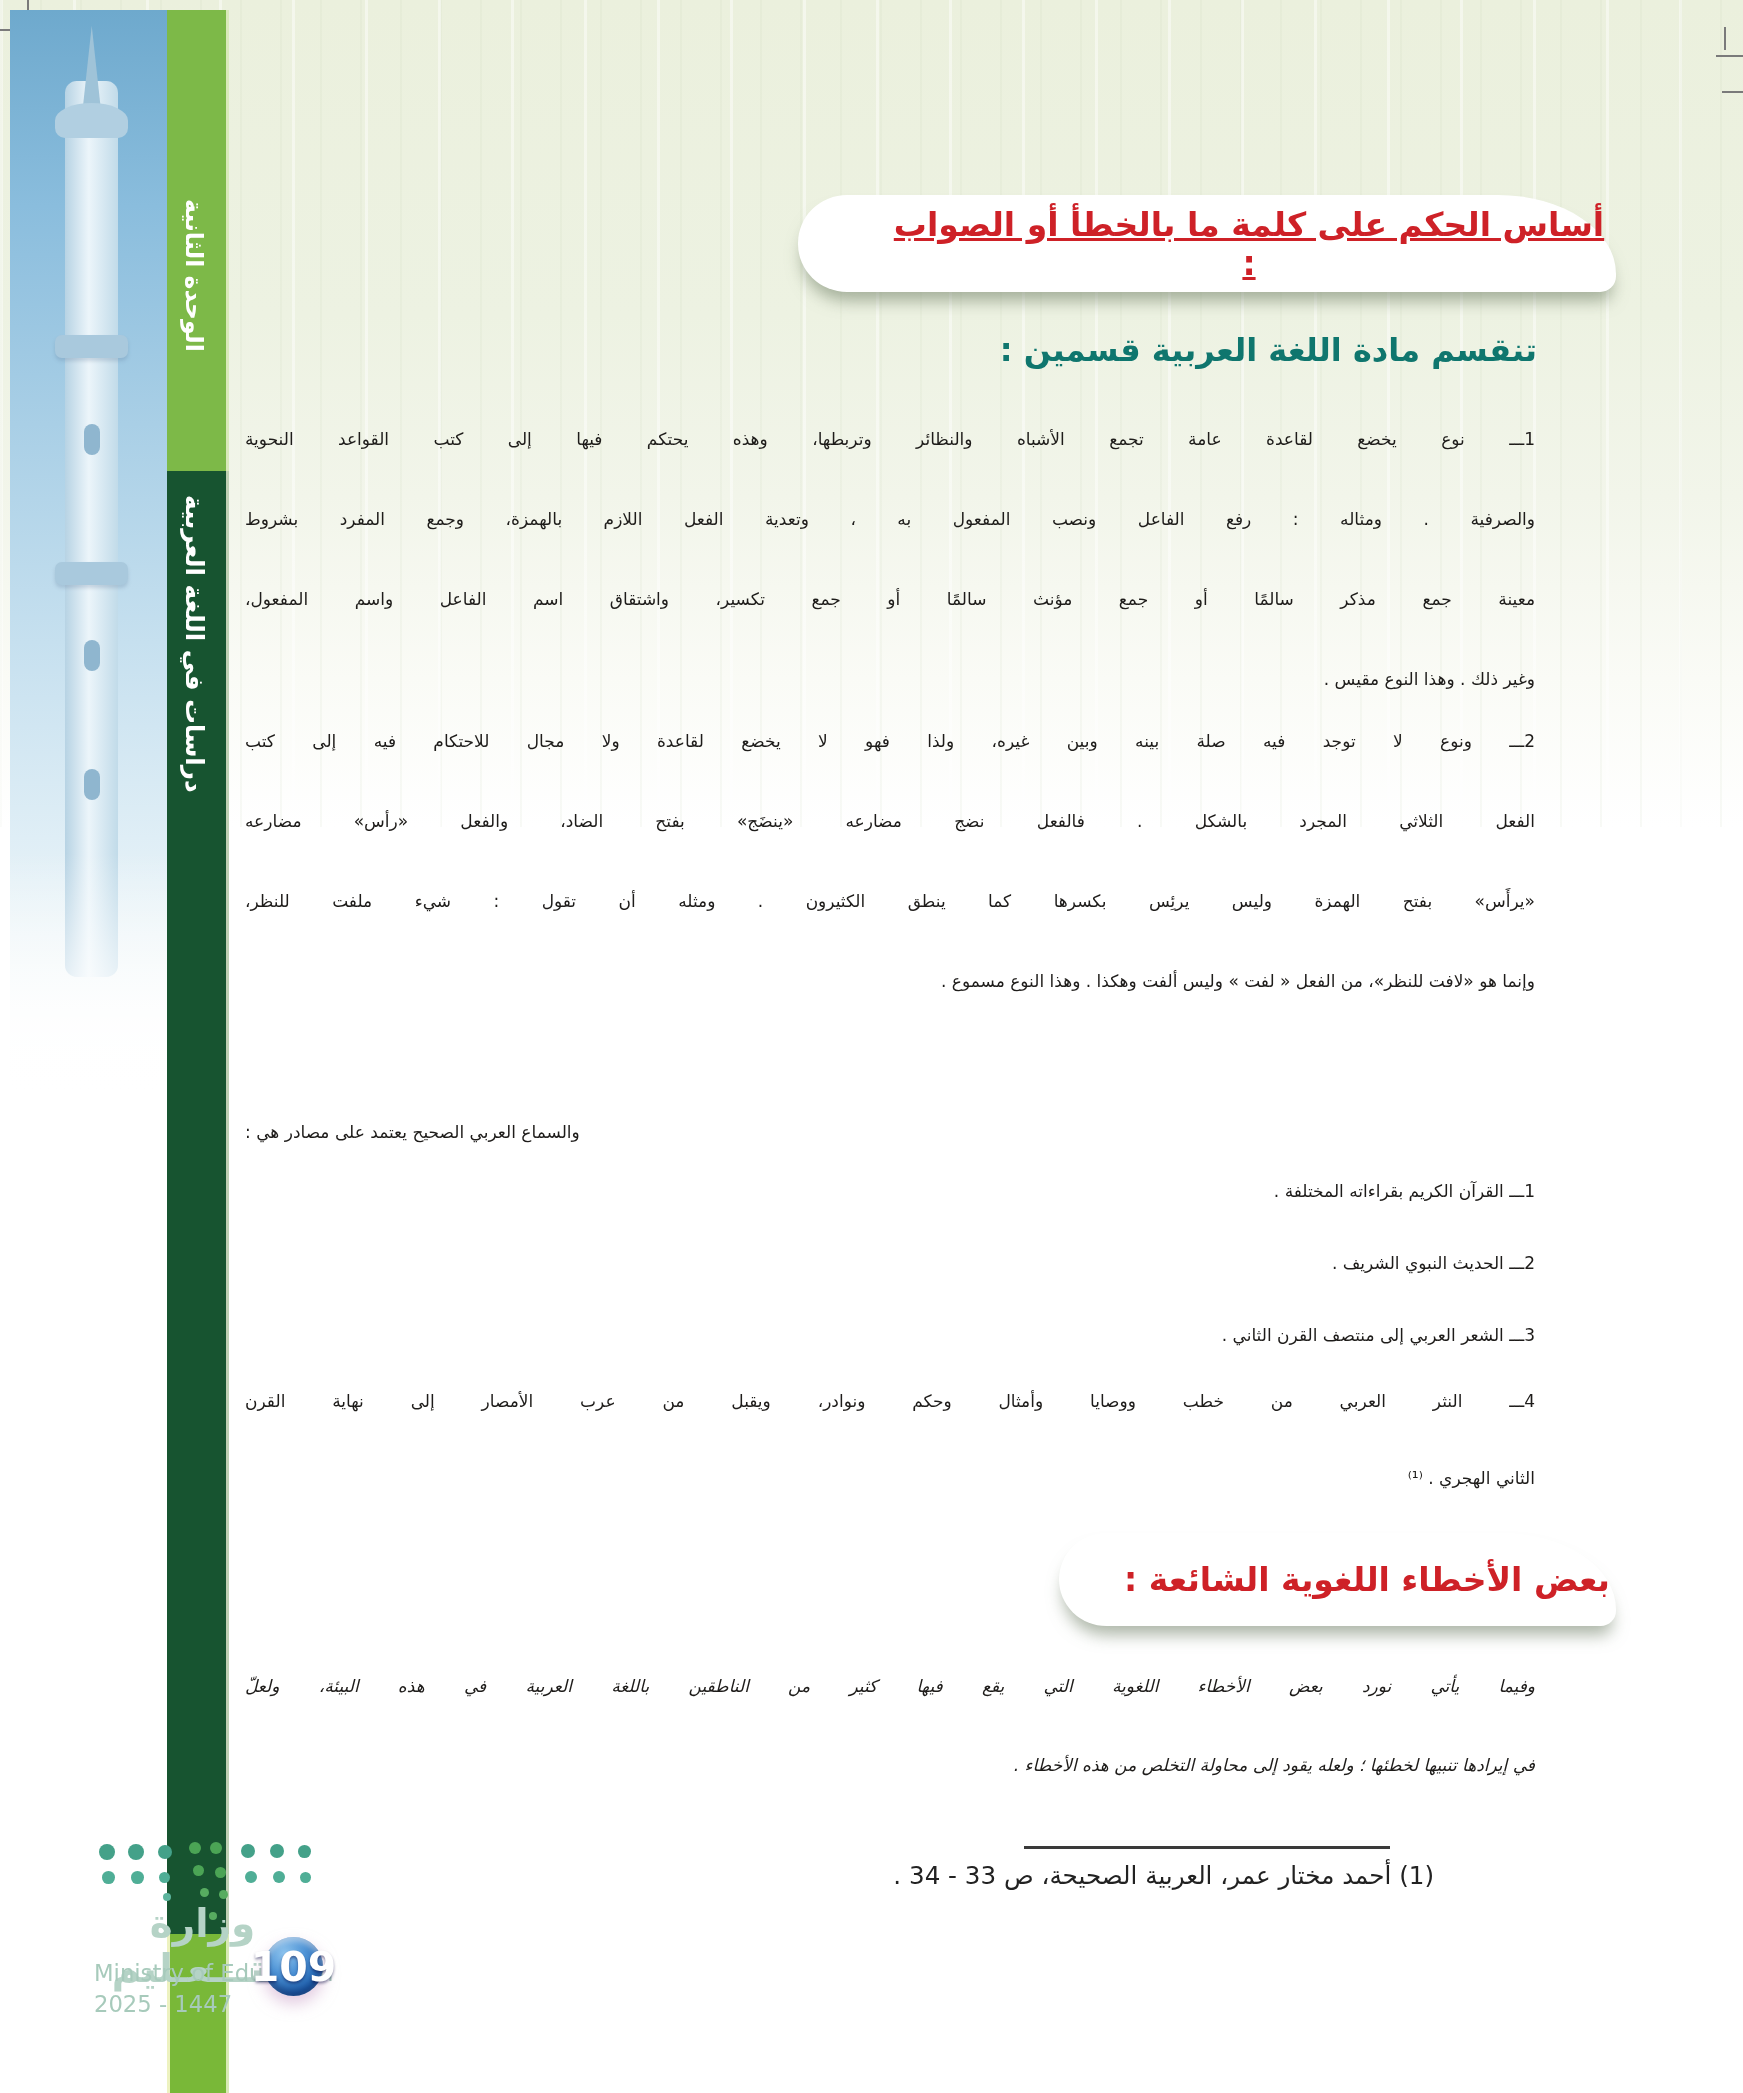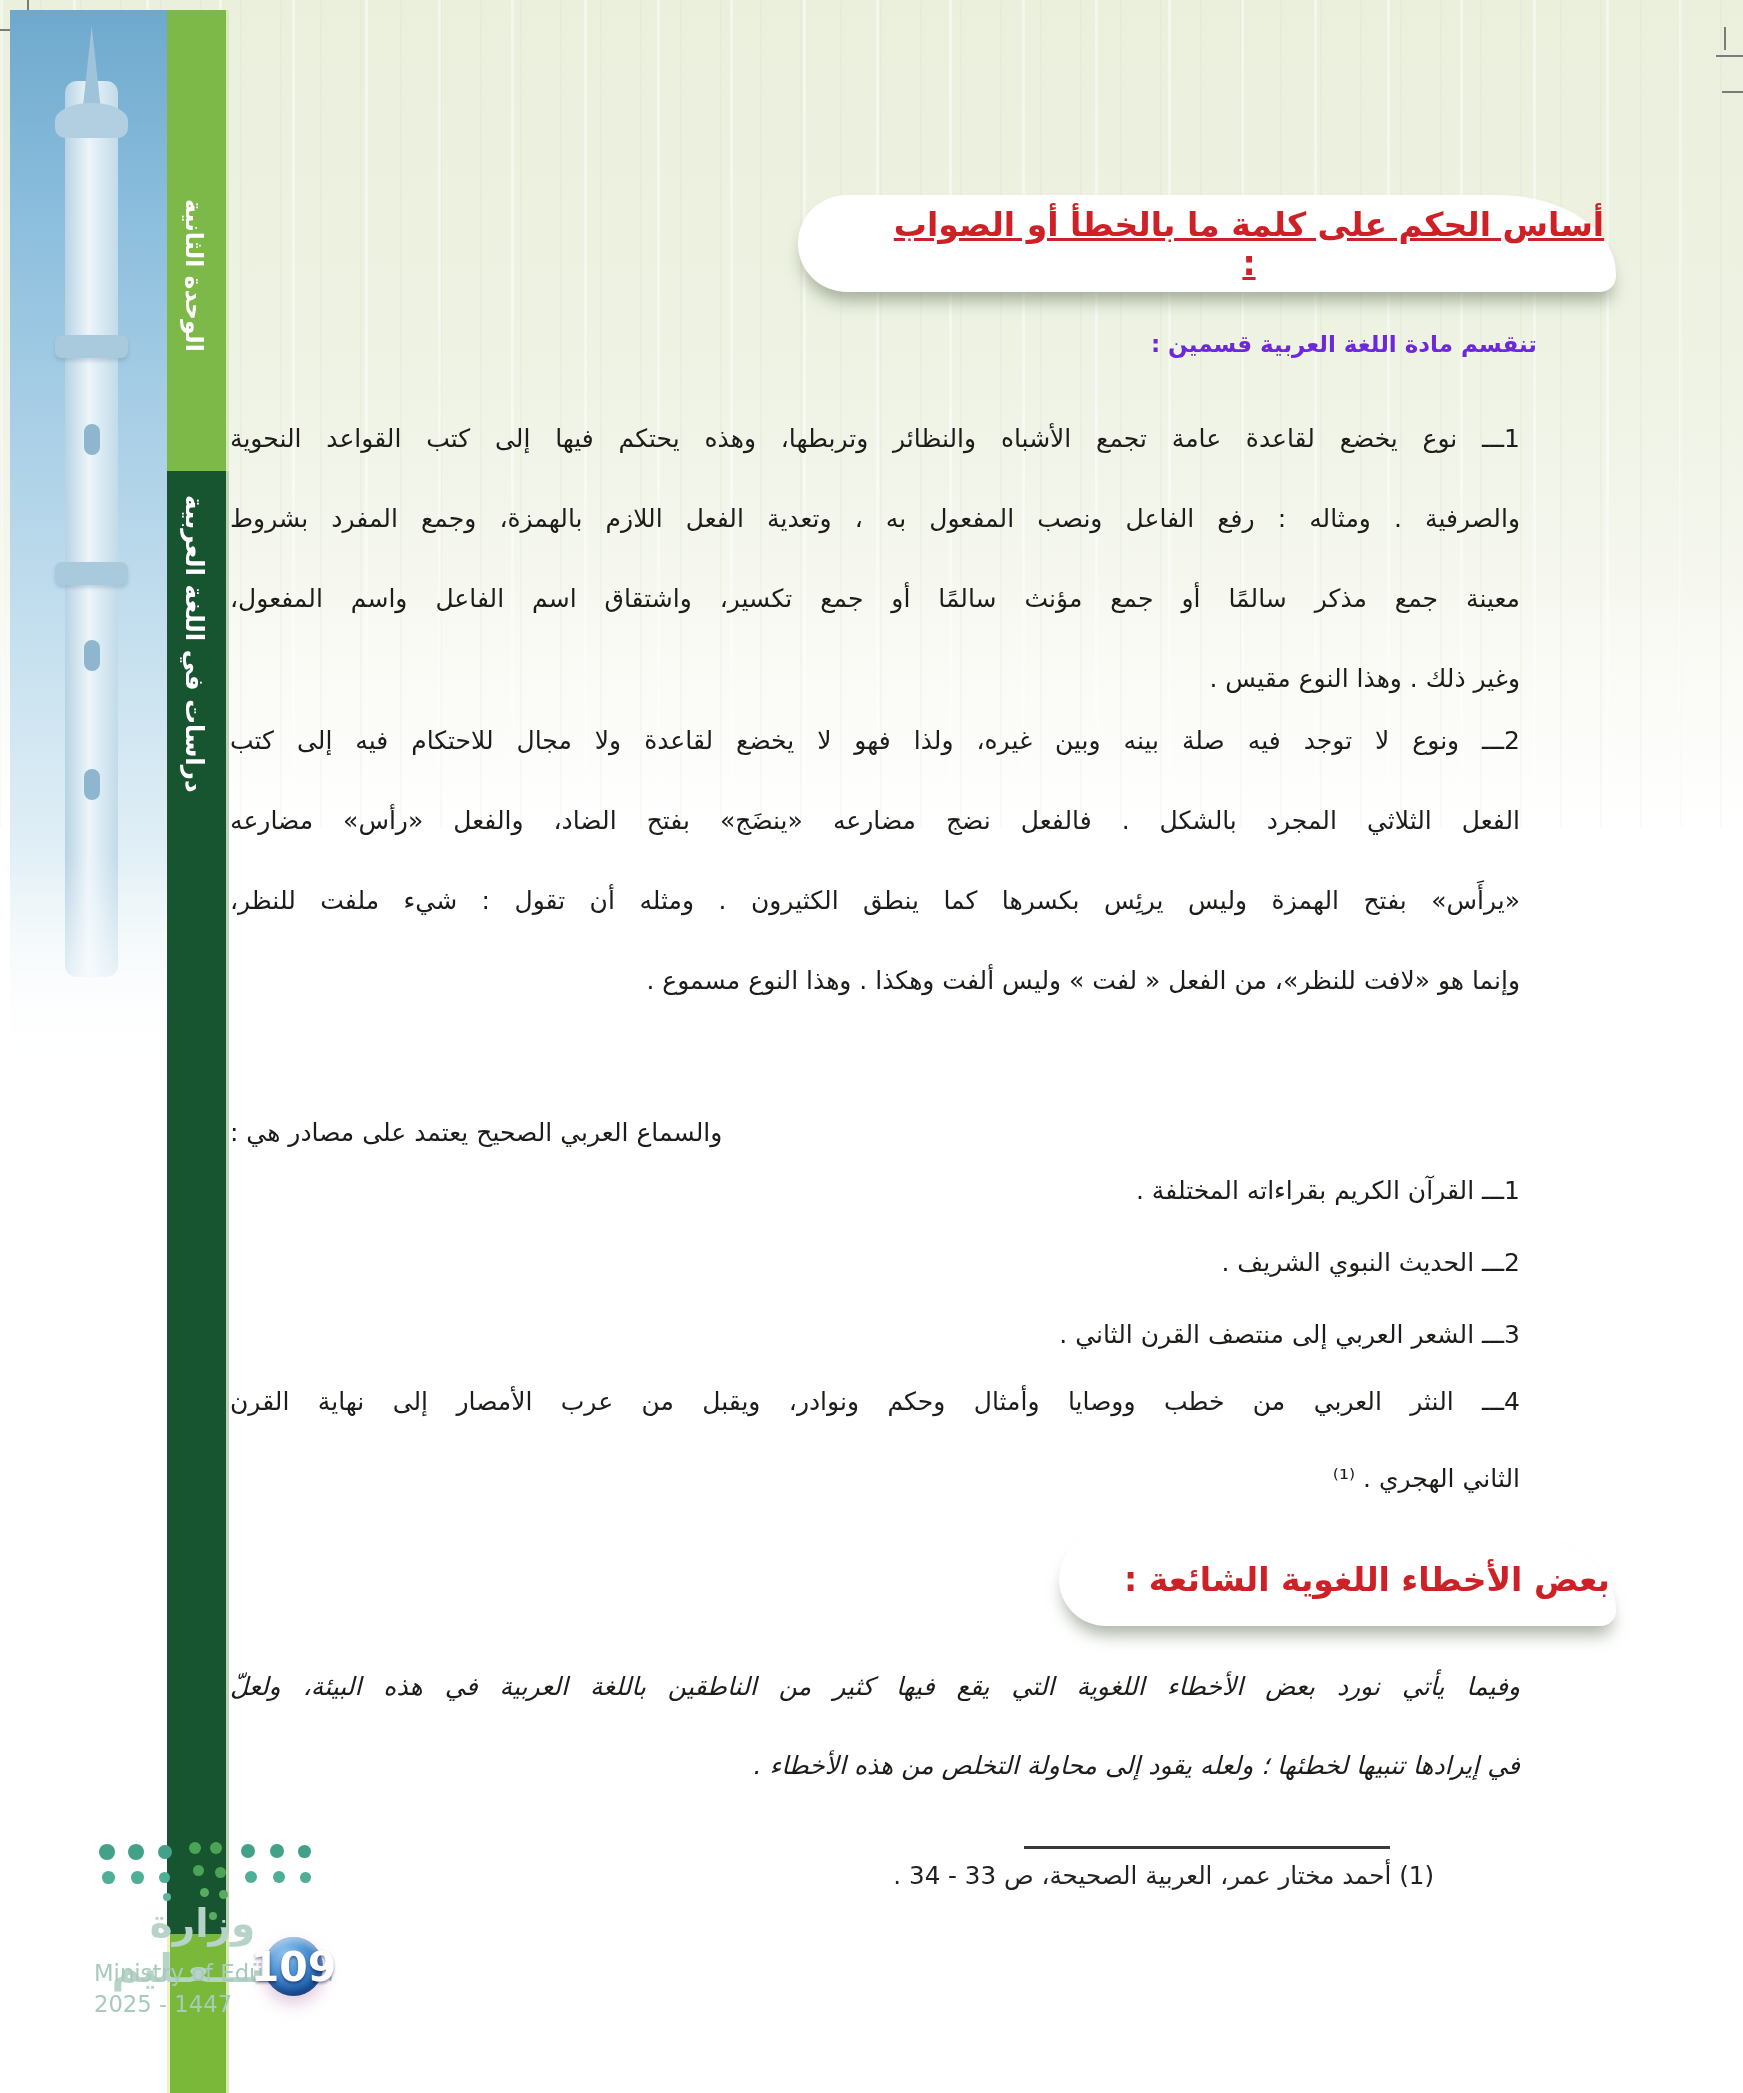--- a/index.html
+++ b/index.html
@@ -45,24 +45,24 @@
     box-shadow:0 12.8px 15.8px -3.9px rgba(108,124,98,.55);
     display:flex;align-items:center;justify-content:center;}
   .hbox .htext{width:100%;text-align:center;direction:rtl;color:#CE2127;font-weight:bold;
     padding-left:84px;box-sizing:border-box;}
   .hbox1{left:798px;top:195px;width:818px;height:97px;}
   .hbox1 .htext{font-size:33px;text-decoration:underline;}
   .hbox2{left:1059px;top:1533px;width:557px;height:93px;}
   .hbox2 .htext{font-size:33px;padding-left:59px;}
 
   .subtitle{position:absolute;right:207px;top:331px;direction:rtl;
-    font-size:23px;font-weight:bold;color:#6d28d9;}
-
-  
-  .tblock{position:absolute;left:230px;width:1290px;direction:rtl;color:#1e1c1a;font-size:25px;}
+    font-size:32px;font-weight:bold;color:#0f766e;}
+
+  
+  .tblock{position:absolute;left:245px;width:1290px;direction:rtl;color:#1e1c1a;font-size:17px;}
   .tblock .line{line-height:80px;height:80px;overflow:hidden;text-align:justify;text-align-last:justify;}
   .tblock .line:last-child{text-align-last:right;}
   .rblock .line{text-align:right;text-align-last:right;line-height:72px;height:72px;}
   .intro-line{line-height:79px;text-align:left;text-indent:34px;}
   #para1{top:399px;}
   #para2{top:701px;}
   #sources-intro{top:1093px;}
   #sources{top:1155px;}
   #source4{top:1363px;}
   #source4 .line{line-height:77px;height:77px;}

